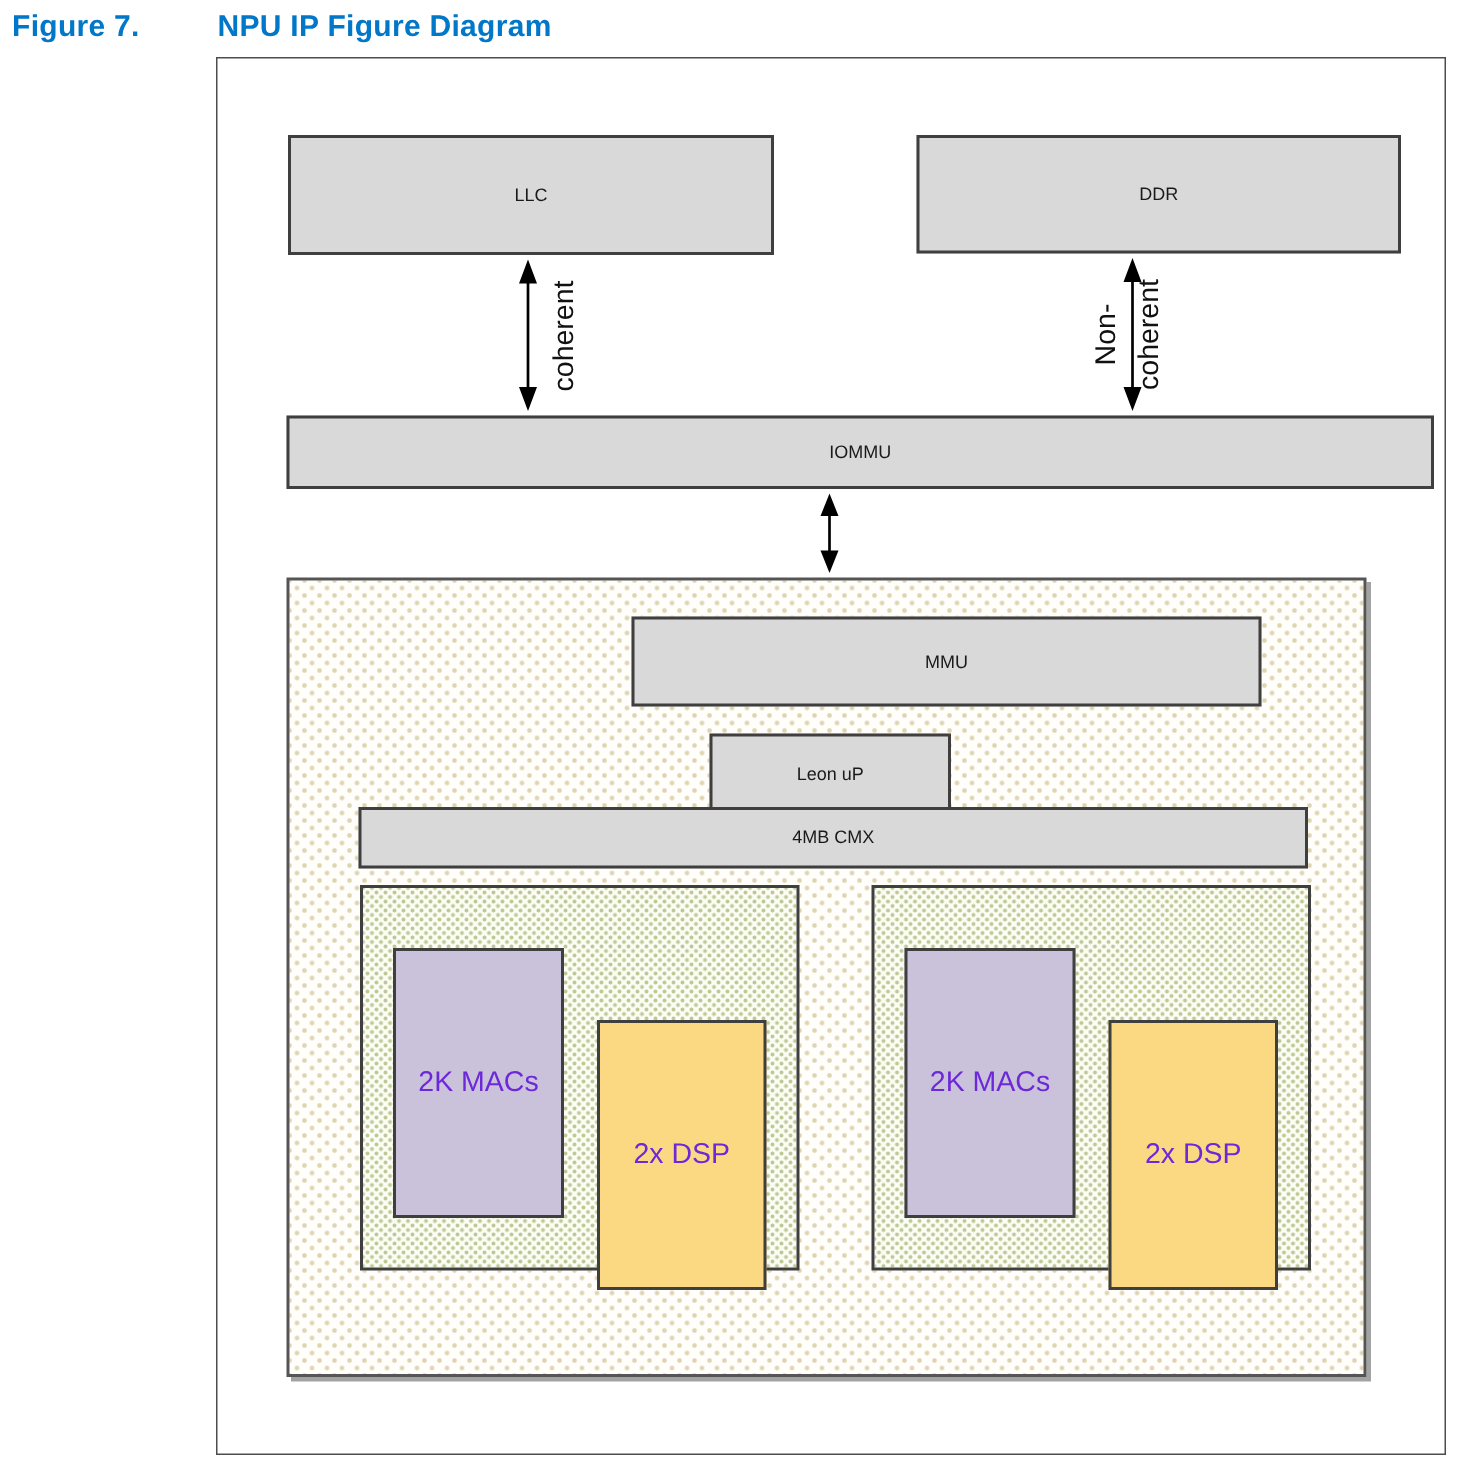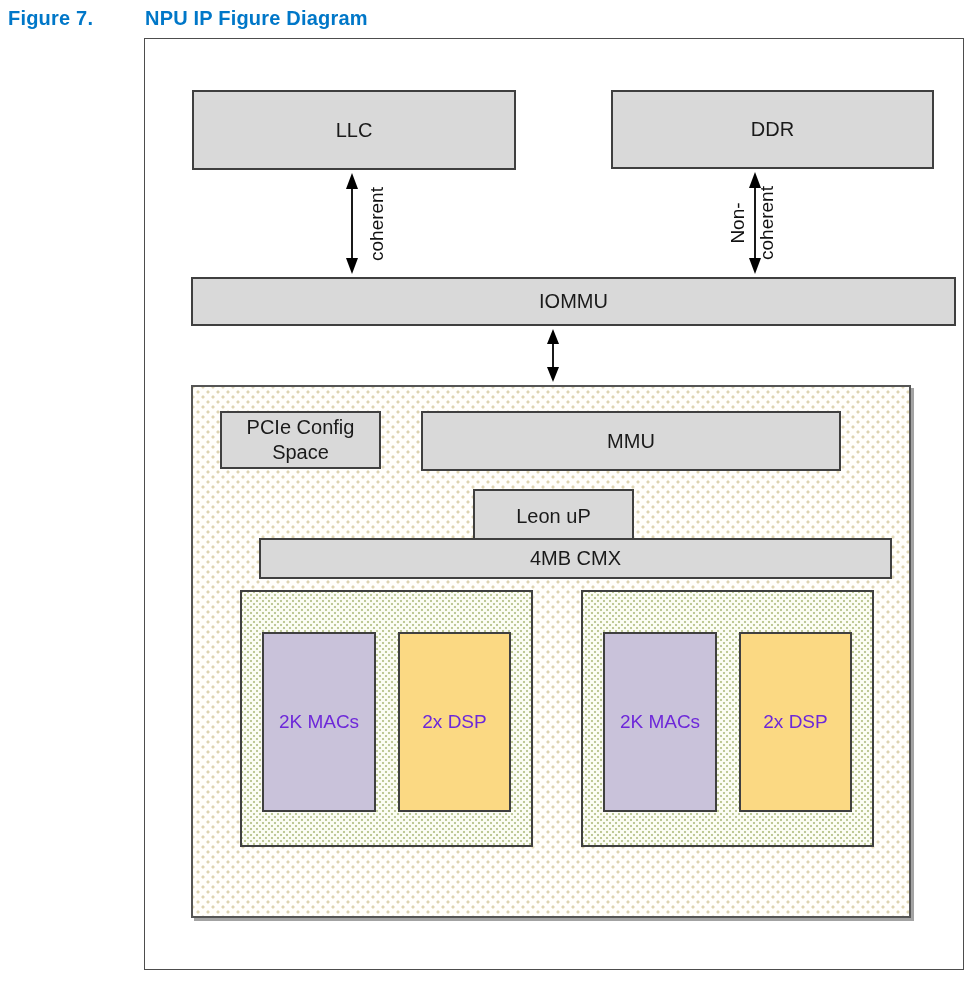--- a/index.html
+++ b/index.html
@@ -37,31 +37,31 @@
 
   
   .block {
     position: absolute;
     background: #d9d9d9;
     border: 2px solid #3f3f3f;
     display: flex;
     align-items: center;
     justify-content: center;
     text-align: center;
-    font-size: 20px;
+    font-size: 12px;
     color: #1a1a1a;
     line-height: 1.25;
   }
   #llc   { left: 192px; top:  90px; width: 324px; height: 80px; }
   #ddr   { left: 611px; top:  90px; width: 323px; height: 79px; }
   #iommu { left: 191px; top: 277px; width: 765px; height: 49px; }
   #mmu   { left: 421px; top: 411px; width: 420px; height: 60px; align-items: center; }
   #pcie  { left: 220px; top: 411px; width: 161px; height: 58px; padding: 2px 10px; }
   #leon  { left: 473px; top: 489px; width: 161px; height: 54px; }
-  #cmx   { left: 239px; top: 538px; width: 633px; height: 41px; margin-left: 20px; }
+  #cmx   { left: 239px; top: 538px; width: 633px; height: 41px; }
 
   
   .npu-box {
     position: absolute;
     left: 191px; top: 385px;
     width: 720px; height: 533px;
     background-color: #fffefb;
     background-image:
       radial-gradient(circle, rgba(216,205,165,0.85) 1.1px, rgba(216,205,165,0) 2px),
       radial-gradient(circle, rgba(216,205,165,0.85) 1.1px, rgba(216,205,165,0) 2px);
@@ -92,21 +92,21 @@
     top: 632px;
     height: 180px;
     border: 2px solid #3f3f3f;
     display: flex;
     align-items: center;
     justify-content: center;
     font-size: 19px;
     color: #6d28d9;
   }
   .mac { background: #c9c2da; width: 114px; }
-  .dsp { background: #fbd983; width: 113px; }
+  .dsp { background: #fbd983; width: 113px; margin-top: 48px; }
   #mac-left  { left: 262px; }
   #dsp-left  { left: 398px; }
   #mac-right { left: 603px; }
   #dsp-right { left: 739px; }
 
   
   .arrow { position: absolute; overflow: visible; }
   #arrow-llc   { left: 344px; top: 172px; }
   #arrow-ddr   { left: 747px; top: 171px; }
   #arrow-iommu { left: 545px; top: 328px; }
@@ -164,23 +164,20 @@
   </div>
 
   <svg class="arrow" id="arrow-iommu" width="16" height="55" viewBox="0 0 16 55">
     <line x1="8" y1="12" x2="8" y2="43" stroke="#000000" stroke-width="1.8"></line>
     <polygon points="8,1 14,16 2,16" fill="#000000"></polygon>
     <polygon points="8,54 14,39 2,39" fill="#000000"></polygon>
   </svg>
 
   <div class="npu-box"></div>
 
-  <div class="block" id="pcie">
-    <span>PCIe Config Space</span>
-  </div>
   <div class="block" id="mmu">
     <span>MMU</span>
   </div>
   <div class="block" id="leon">
     <span>Leon uP</span>
   </div>
   <div class="block" id="cmx">
     <span>4MB CMX</span>
   </div>
 

